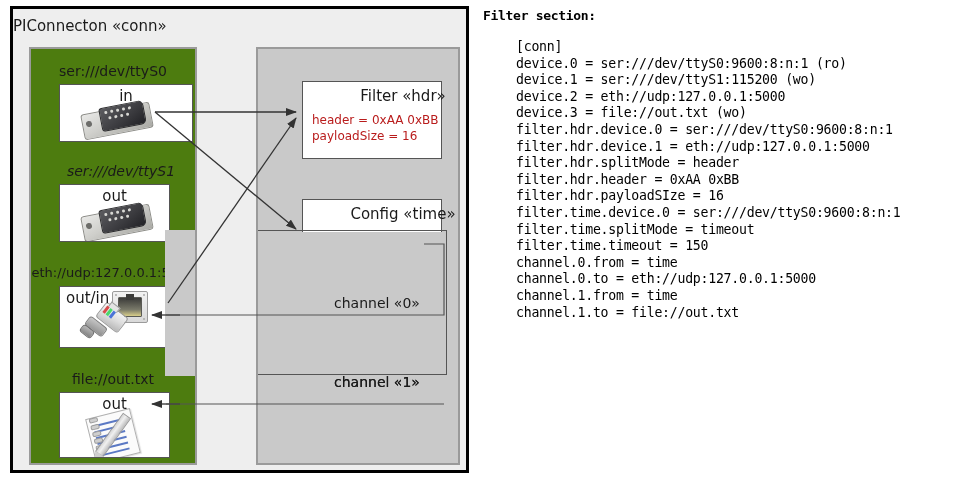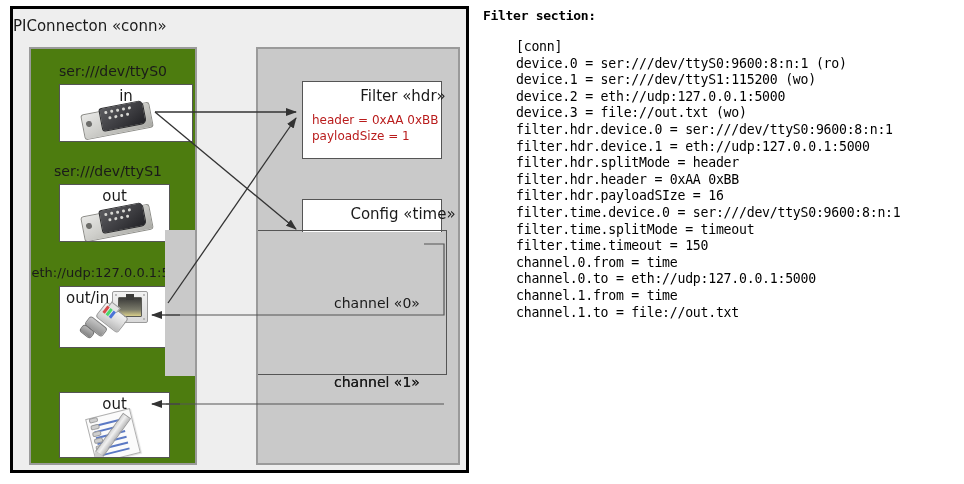--- a/index.html
+++ b/index.html
@@ -212,21 +212,21 @@
               <i style="left:24px;top:0"></i>
             <i style="left:3px;top:6px"></i>
               <i style="left:9px;top:6px"></i>
               <i style="left:15px;top:6px"></i>
             <i style="left:21px;top:6px"></i>
           </span>
           <span class="screw"></span>
         </span>
       </div>
 
-      <div class="dev-label" style="left:3px;top:114px;width:148px;">ser:///dev/ttyS1</div>
+      <div class="dev-label" style="left:16px;top:114px;width:148px;font-style:italic;">ser:///dev/ttyS1</div>
       <div class="dev-card" style="left:28px;top:135px;width:111px;height:58px;">
         <span class="dir">out</span>
         <span class="icon ic-serial" style="left:20px;top:16px;">
           <span class="shell"></span>
           <span class="plug"></span>
           <span class="pins">
             <i style="left:0;top:0"></i>
               <i style="left:6px;top:0"></i>
               <i style="left:12px;top:0"></i>
             <i style="left:18px;top:0"></i>
@@ -257,20 +257,21 @@
               <s style="left:0;background:#d84b4b"></s>
               <s style="left:4px;background:#4bd86b"></s>
               <s style="left:8px;background:#4b74d8"></s>
             </span>
           </span>
           <span class="cable"></span>
           <span class="cable2"></span>
         </span>
       </div>
 
+      <div class="dev-label" style="left:0;top:322px;width:164px;">file://out.txt</div>
       <div class="dev-card" style="left:28px;top:343px;width:111px;height:66px;">
         <span class="dir">out</span>
         <span class="icon ic-file" style="left:26px;top:16px;">
           <span class="sheet">
             <u style="top:7px"></u>
               <u style="top:13px"></u>
               <u style="top:19px"></u>
             <u style="top:25px"></u>
               <u style="top:31px"></u>
               <u style="top:37px"></u>
@@ -285,21 +286,21 @@
           <span class="pencil"></span>
         </span>
       </div>
     </div>
 
     <div class="filters-box">
 
       <div class="filt-card" style="left:44px;top:32px;width:140px;height:78px;">
         <div class="ftitle">Filter «hdr»</div>
         <div class="fprops">header = 0xAA 0xBB</div>
-        <div class="fprops" style="top:46px;">payloadSize = 1</div>
+        <div class="fprops" style="top:46px;">payloadSize = 16</div>
       </div>
 
       <div class="filt-card" style="left:44px;top:150px;width:140px;height:74px;">
         <div class="ftitle">Config «time»</div>
         <div class="fprops" style="top:34px;">timeout = 150 ms</div>
       </div>
     </div>
 
     <div class="chan-rect" style="left:153px;top:221px;width:281px;height:66px;"></div>
     <div class="chan-label" style="left:321px;top:286px;">channel «0»</div>

